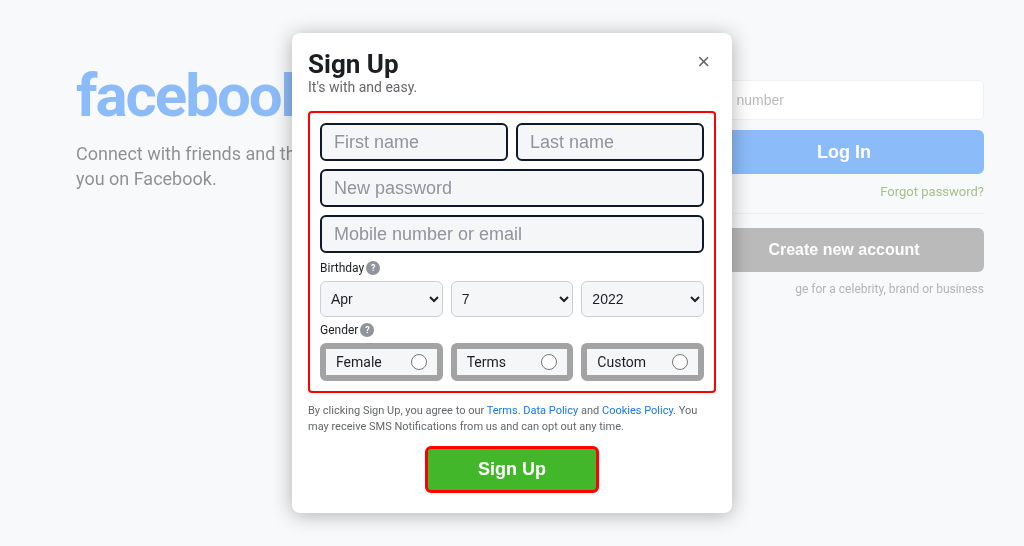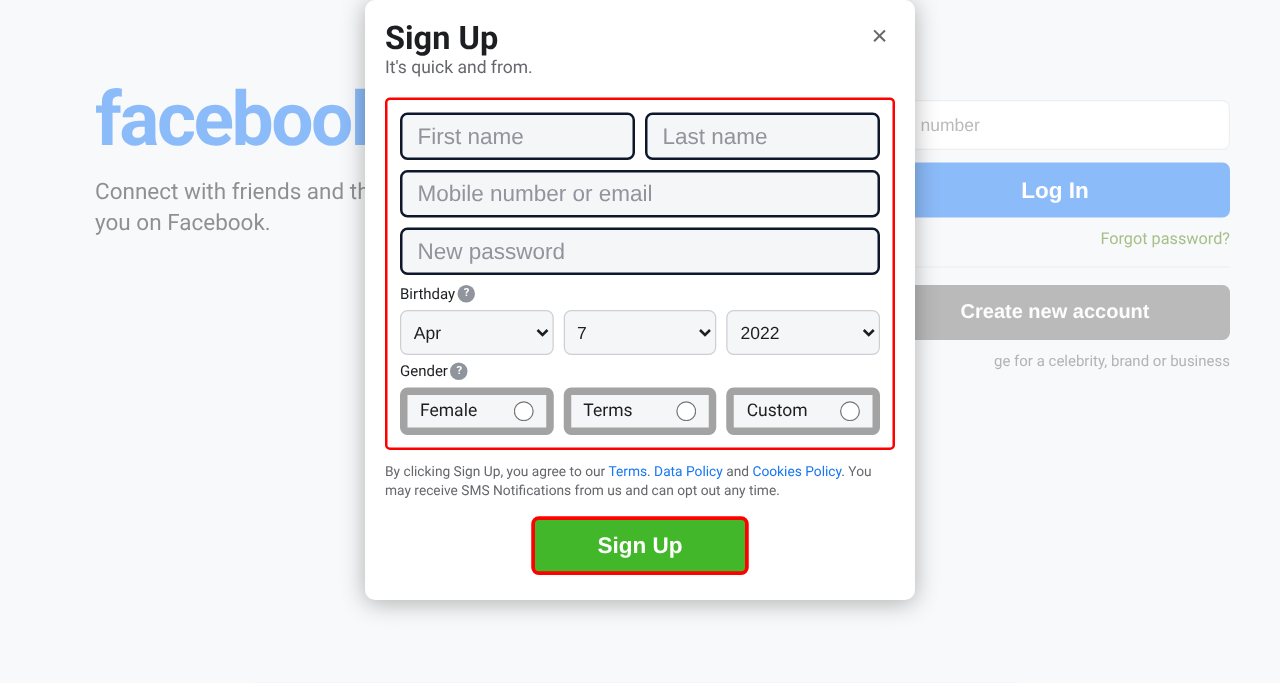--- a/index.html
+++ b/index.html
@@ -112,21 +112,21 @@
     }
 
     
     .modal-overlay {
       position: absolute;
       top: 0; left: 0;
       width: 1024px;
       height: 546px;
       background: rgba(255,255,255,0.5);
       display: flex;
-      align-items: flex-start;
+      align-items: center;
       justify-content: center;
     }
 
     
     .modal {
       background: #fff;
       border-radius: 8px;
       box-shadow: 0 2px 20px rgba(0,0,0,0.3);
       width: 440px;
       padding: 16px 16px 20px;
@@ -313,35 +313,35 @@
     <button class="fb-create-btn">Create new account</button>
     <div class="fb-page-text">ge for a celebrity, brand or business</div>
   </div>
 </div>
 
 <div class="modal-overlay">
   <div class="modal">
     <div class="modal-header">
       <div>
         <div class="modal-title">Sign Up</div>
-        <div class="modal-subtitle">It's quick and from.</div>
+        <div class="modal-subtitle">It's with and easy.</div>
       </div>
       <button class="modal-close">×</button>
     </div>
 
     <div class="form-bordered">
       <div class="name-row">
         <input class="form-input" placeholder="First name" style="">
         <input class="form-input" placeholder="Last name" style="">
       </div>
       <div class="input-full">
+        <input class="form-input" style="width: 100%;" type="password" placeholder="New password">
+      </div>
+      <div class="input-full">
         <input class="form-input" style="width: 100%;" placeholder="Mobile number or email">
-      </div>
-      <div class="input-full">
-        <input class="form-input" style="width: 100%;" type="password" placeholder="New password">
       </div>
 
       <div class="birthday-section">
         <div class="section-label">
           <span>Birthday</span>
           <span class="help-icon">?</span>
         </div>
         <div class="birthday-row">
           <select class="birthday-select">
             <option>Jan</option><option>Feb</option><option>Mar</option><option selected="">Apr</option>

